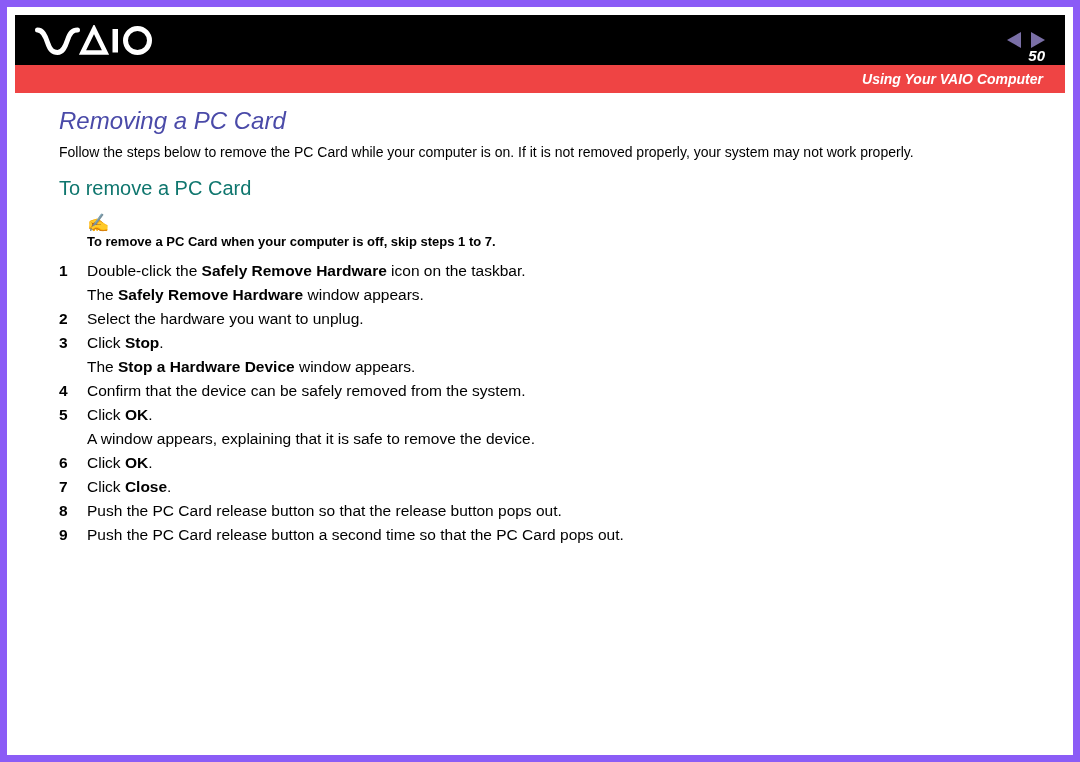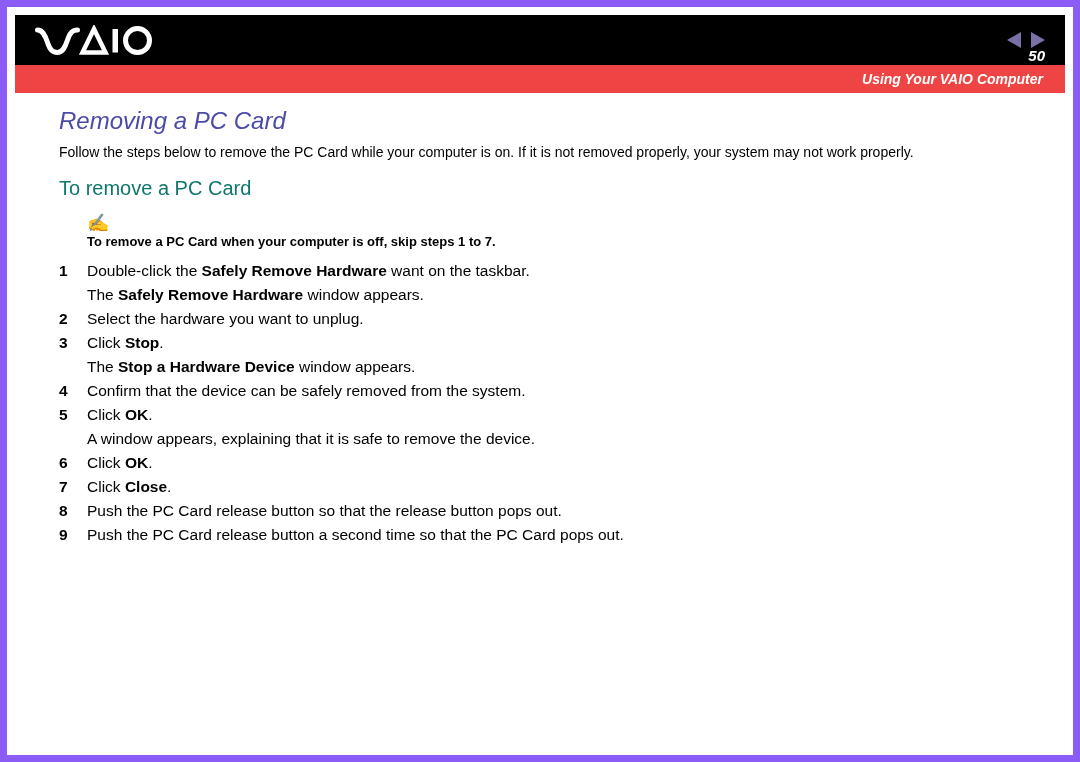--- a/index.html
+++ b/index.html
@@ -176,21 +176,21 @@
     <div class="note-block">
       <div class="note-icon">✍</div>
       <div class="note-text">To remove a PC Card when your computer is off, skip steps 1 to 7.</div>
     </div>
 
     <div class="steps">
 
       <div class="step-row">
         <div class="step-num">1</div>
         <div class="step-text">
-          <span>Double-click the </span><span class="bold">Safely Remove Hardware</span><span> want on the taskbar.</span><br>
+          <span>Double-click the </span><span class="bold">Safely Remove Hardware</span><span> icon on the taskbar.</span><br>
           <span>The </span><span class="bold">Safely Remove Hardware</span><span> window appears.</span>
         </div>
       </div>
 
       <div class="step-row">
         <div class="step-num">2</div>
         <div class="step-text">Select the hardware you want to unplug.</div>
       </div>
 
       <div class="step-row">

